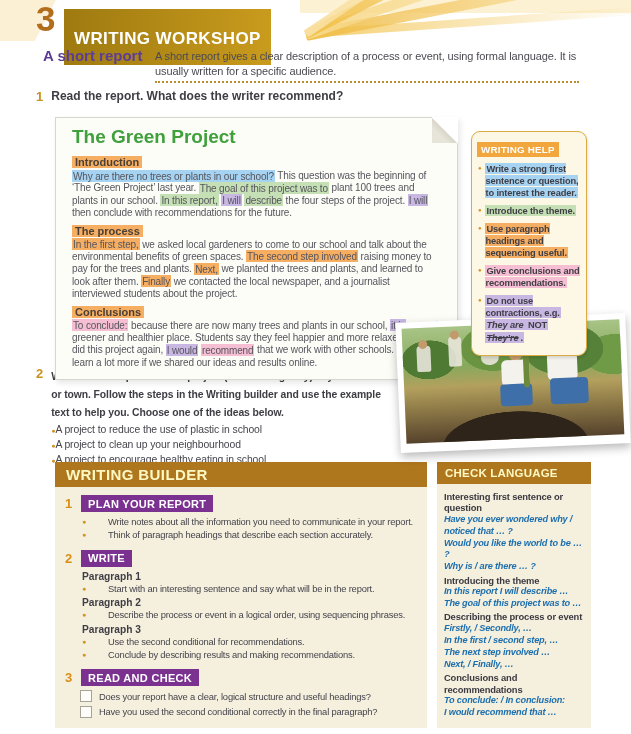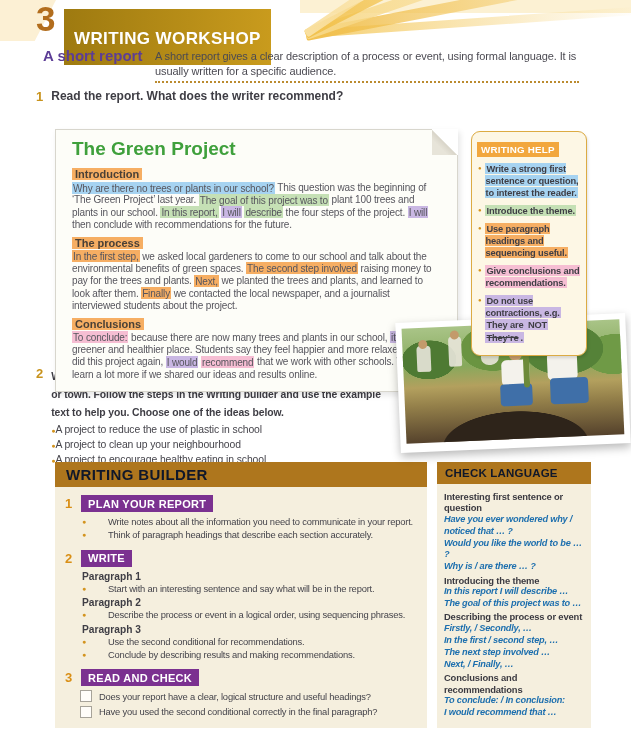--- a/index.html
+++ b/index.html
@@ -35,31 +35,31 @@
   .ex-text{font-weight:700;color:#3e3d44;font-size:12px;line-height:1.3;}
   .ex2 .ex-text{font-size:10.4px;letter-spacing:-.1px;line-height:1.32;}
   .ideas{margin-top:4px;}
   .idea{display:flex;font-weight:400;font-size:10.4px;color:#46454c;margin:1.5px 0;letter-spacing:-.1px;}
   .dot{color:#d3941f;flex:none;line-height:1.3;}
   .dot::before{content:"●";font-size:7px;vertical-align:1px;}
 
   
   .report-card{position:absolute;left:55px;top:117px;width:403px;box-sizing:border-box;
                padding:8px 16px 10px;background:#fdfdf8;border:1px solid #d8d6cd;
-               box-shadow:2px 3px 6px rgba(0,0,0,.10);z-index:2;margin-top:12px;}
+               box-shadow:2px 3px 6px rgba(0,0,0,.10);z-index:2;}
   .fold{position:absolute;top:-1px;right:-1px;width:26px;height:26px;
         background:linear-gradient(45deg,#e7e4d9 30%,#d9d5c9 47%,#ffffff 50%,#ffffff 100%);}
   .report-title{font-size:19px;font-weight:700;color:#3fa03c;margin:0 0 3px;}
   .report-heading{display:inline-block;font-size:11px;font-weight:700;color:#4a4036;
                   background:#f6ae63;padding:0 3px;margin:5px 0 1px;}
   .report-p{font-size:10px;line-height:1.24;color:#56555d;letter-spacing:-.15px;margin:0;}
   .hl{padding:.5px 1px;}
   .hl-blue{background:#a6d3f1;} .hl-green{background:#c5e0b5;} .hl-orange{background:#f6ae63;}
   .hl-pink{background:#f6bed3;} .hl-purple{background:#c9b7e3;}
-  .st-italic{} .st-strike{text-decoration:line-through;}
+  .st-italic{font-style:italic;} .st-strike{text-decoration:line-through;}
 
   
   .help-box{position:absolute;left:471px;top:131px;width:116px;box-sizing:border-box;
             background:#fdf7e5;border:1.5px solid #dcab43;border-radius:9px;
             padding:7px 6px 6px;box-shadow:1px 2px 3px rgba(0,0,0,.12);z-index:6;}
   .help-label{display:inline-block;background:#f2a73e;color:#fff;font-weight:700;font-size:9.8px;
               padding:2px 4px;margin:-1px 0 5px -1px;letter-spacing:.2px;}
   .help-item{display:flex;gap:4px;margin-bottom:5.5px;font-size:9.3px;font-weight:700;
              line-height:1.32;color:#3f3e45;letter-spacing:-.15px;}
   .help-item .dot::before{font-size:6px;}
@@ -79,21 +79,21 @@
   .fig{position:absolute;}
   .head{position:absolute;border-radius:50%;background:#c39a6b;}
   .hair{position:absolute;border-radius:50% 50% 40% 40%;background:#53391f;}
   .shirt{position:absolute;background:#f4f2ec;border-radius:5px;}
   .jeans{position:absolute;background:#3f6fa8;border-radius:4px;}
   .bgfig{position:absolute;background:#e9e6da;border-radius:4px 4px 2px 2px;opacity:.9;}
 
   
   .builder{position:absolute;left:55px;top:462px;width:372px;height:266px;background:#f5efde;
            overflow:hidden;z-index:1;}
-  .panel-hdr{background:#ae761d;color:#0f172a;font-weight:700;}
+  .panel-hdr{background:#ae761d;color:#fef9c3;font-weight:700;}
   .builder .panel-hdr{height:25px;line-height:25px;font-size:15px;padding-left:11px;letter-spacing:.4px;}
   .step-row{display:flex;align-items:center;gap:8px;margin:8px 0 4px 9px;}
   .step-num{color:#d98f16;font-weight:700;font-size:13px;width:9px;text-align:center;flex:none;}
   .step-badge{background:#7b3190;color:#fff;font-weight:700;font-size:11px;padding:2.5px 7px;letter-spacing:.3px;}
   .b-item{display:flex;gap:22px;margin:1px 4px 1px 27px;font-size:9.4px;letter-spacing:-.2px;
           line-height:1.32;color:#45444b;}
   .para-h{margin:2px 0 0 27px;font-weight:700;font-size:10.2px;color:#3f3e45;}
   .check-item{display:flex;align-items:center;gap:7px;margin:3.5px 4px 0 25px;font-size:9.4px;
               letter-spacing:-.2px;color:#45444b;}
   .checkbox{width:12px;height:12px;background:#fffdf9;border:1.4px solid #a7a399;flex:none;box-sizing:border-box;}

